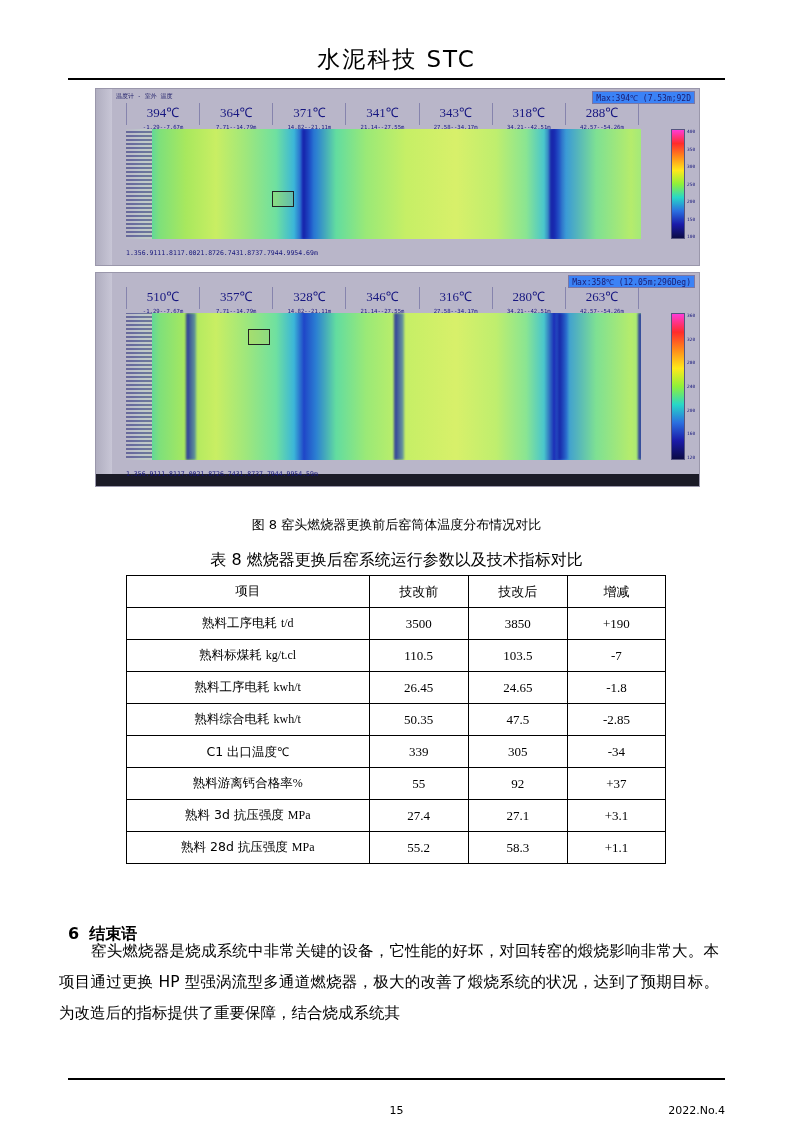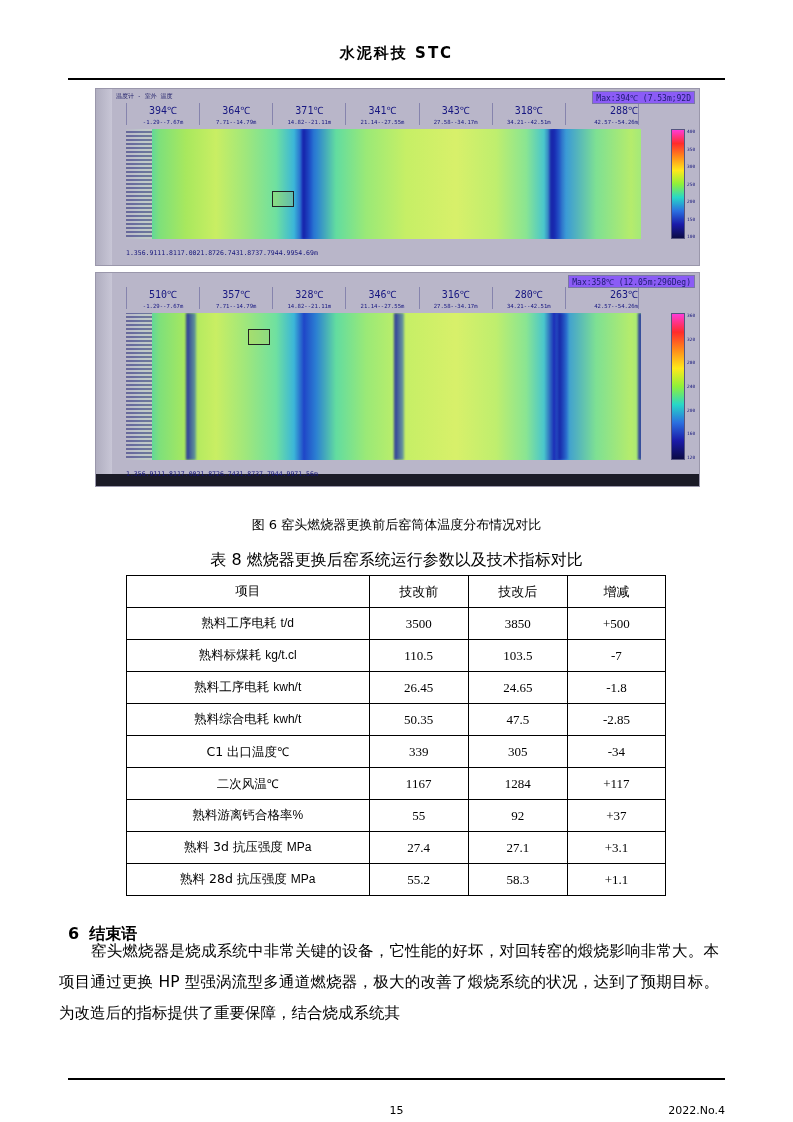--- a/index.html
+++ b/index.html
@@ -22,22 +22,22 @@
   
   .header {
     position: absolute;
     top: 44px;
     left: 68px;
     right: 68px;
     text-align: center;
   }
   .header-title {
     font-family: "DejaVu Sans", sans-serif;
-    font-weight: bold;
-    font-size: 15px;
+    font-weight: normal;
+    font-size: 23px;
     letter-spacing: 2px;
   }
   .header-rule {
     position: absolute;
     top: 78px;
     left: 68px;
     right: 68px;
     border-top: 2px solid #000;
   }
 
@@ -66,21 +66,21 @@
     width: 16px;
     background: linear-gradient(90deg,#b0aec0,#c8c6d6);
   }
   .max-label {
     position: absolute;
     right: 4px;
     top: 2px;
     font-family: "DejaVu Sans Mono", monospace;
     font-size: 8px;
     color: #1b1b6e;
-    background: #8b5cf6;
+    background: #3b82f6;
     border: 1px solid #7a77a5;
     padding: 0 3px;
     z-index: 6;
   }
   .tiny-left-label {
     position: absolute;
     left: 20px;
     top: 3px;
     font-family: "DejaVu Sans Mono", monospace;
     font-size: 6px;
@@ -98,22 +98,22 @@
   }
   .zone {
     flex: 1;
     text-align: center;
     font-family: "DejaVu Sans Mono", monospace;
     font-size: 6.5px;
     color: #161680;
     line-height: 1.5;
     border-left: 1px solid rgba(40,40,120,.35);
   }
-  .zone:last-child { border-right: 1px solid rgba(40,40,120,.35); text-align: right; }
-  .zone .t { font-size: 10px; }
+  .zone:last-child { border-right: 1px solid rgba(40,40,120,.35); }
+  .zone .t { font-size: 13px; font-family: Liberation Serif, serif; }
   .zone .r { font-size: 5.6px; }
 
   .plot {
     position: absolute;
     left: 30px;
     right: 58px;
     top: 40px;
     bottom: 26px;
     background: #65e08c;
     overflow: hidden;
@@ -229,21 +229,21 @@
   }
   table.params td {
     border: 1px solid #000;
     height: 31px;
     text-align: center;
     vertical-align: middle;
     padding: 0 4px;
   }
   table.params td.item { width: 45%; }
   table.params td.num { width: 18.4%; font-family: "Liberation Serif", serif; font-size: 13px;}
-  .unit { font-family: Liberation Sans, sans-serif; font-size: 12px; }
+  .unit { font-family: Liberation Serif, serif; font-size: 12px; }
 
   
   .section-head {
     position: absolute;
     top: 905px;
     left: 68px;
     font-family: "DejaVu Sans", sans-serif;
     font-weight: bold;
     font-size: 16px;
     margin-top: 19px;
@@ -423,44 +423,44 @@
       <div class="axis-row">
         <span>1.35</span>
         <span>6.91</span>
         <span>11.81</span>
         <span>17.00</span>
         <span>21.87</span>
         <span>26.74</span>
         <span>31.87</span>
         <span>37.79</span>
         <span>44.99</span>
-        <span>71.56m</span>
+        <span>54.59m</span>
       </div>
       <div class="strip-bottom"></div>
     </div>
   </div>
 
-  <div class="figure-caption">图 6 窑头燃烧器更换前后窑筒体温度分布情况对比</div>
+  <div class="figure-caption">图 8 窑头燃烧器更换前后窑筒体温度分布情况对比</div>
 
   <div class="table-caption">表 8 燃烧器更换后窑系统运行参数以及技术指标对比</div>
 
   <table class="params">
     <tbody>
       <tr>
         <td class="item">项目</td>
         <td class="num">技改前</td>
         <td class="num">技改后</td>
         <td class="num">增减</td>
       </tr>
 
       <tr>
         <td class="item"><span>熟料工序电耗</span> <span class="unit">t/d</span></td>
         <td class="num">3500</td>
         <td class="num">3850</td>
-        <td class="num">+500</td>
+        <td class="num">+190</td>
       </tr>
       <tr>
         <td class="item"><span>熟料标煤耗</span> <span class="unit">kg/t.cl</span></td>
         <td class="num">110.5</td>
         <td class="num">103.5</td>
         <td class="num">-7</td>
       </tr>
       <tr>
         <td class="item"><span>熟料工序电耗</span> <span class="unit">kwh/t</span></td>
         <td class="num">26.45</td>
@@ -471,26 +471,20 @@
         <td class="item"><span>熟料综合电耗</span> <span class="unit">kwh/t</span></td>
         <td class="num">50.35</td>
         <td class="num">47.5</td>
         <td class="num">-2.85</td>
       </tr>
       <tr>
         <td class="item"><span>C1 出口温度</span><span class="unit">℃</span></td>
         <td class="num">339</td>
         <td class="num">305</td>
         <td class="num">-34</td>
-      </tr>
-      <tr>
-        <td class="item"><span>二次风温</span><span class="unit">℃</span></td>
-        <td class="num">1167</td>
-        <td class="num">1284</td>
-        <td class="num">+117</td>
       </tr>
       <tr>
         <td class="item"><span>熟料游离钙合格率</span><span class="unit">%</span></td>
         <td class="num">55</td>
         <td class="num">92</td>
         <td class="num">+37</td>
       </tr>
       <tr>
         <td class="item"><span>熟料 3d 抗压强度</span> <span class="unit">MPa</span></td>
         <td class="num">27.4</td>

